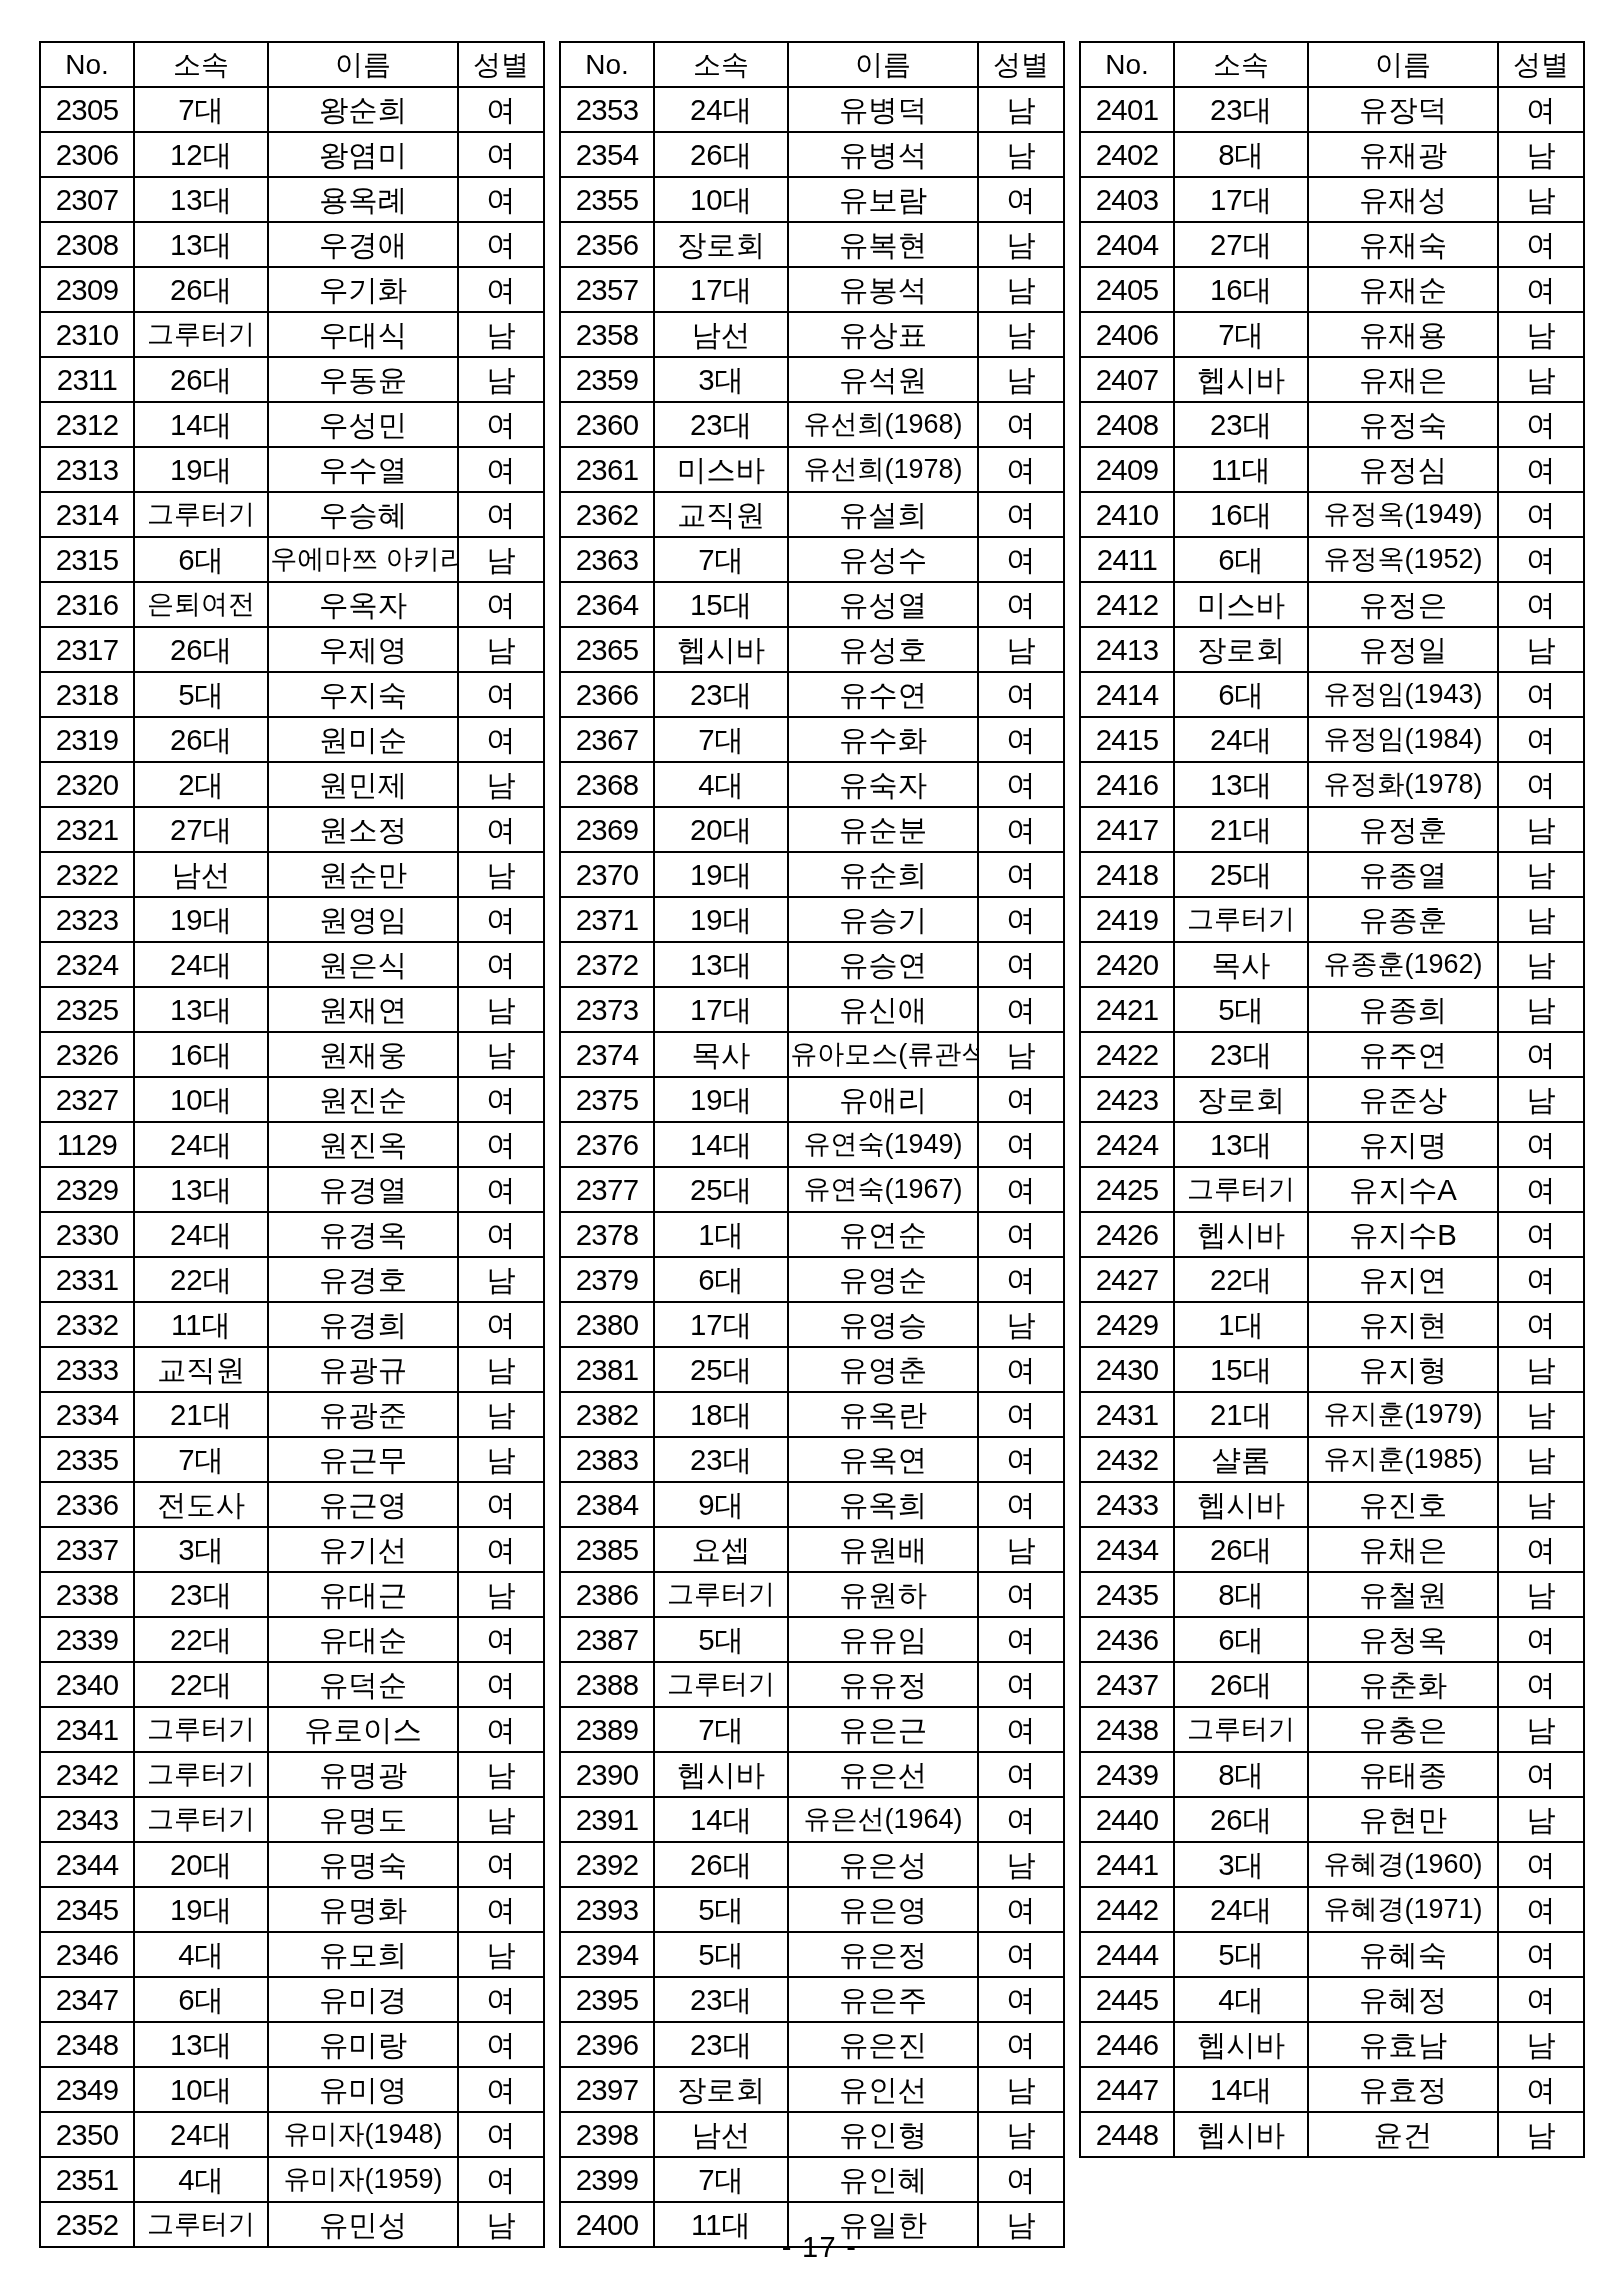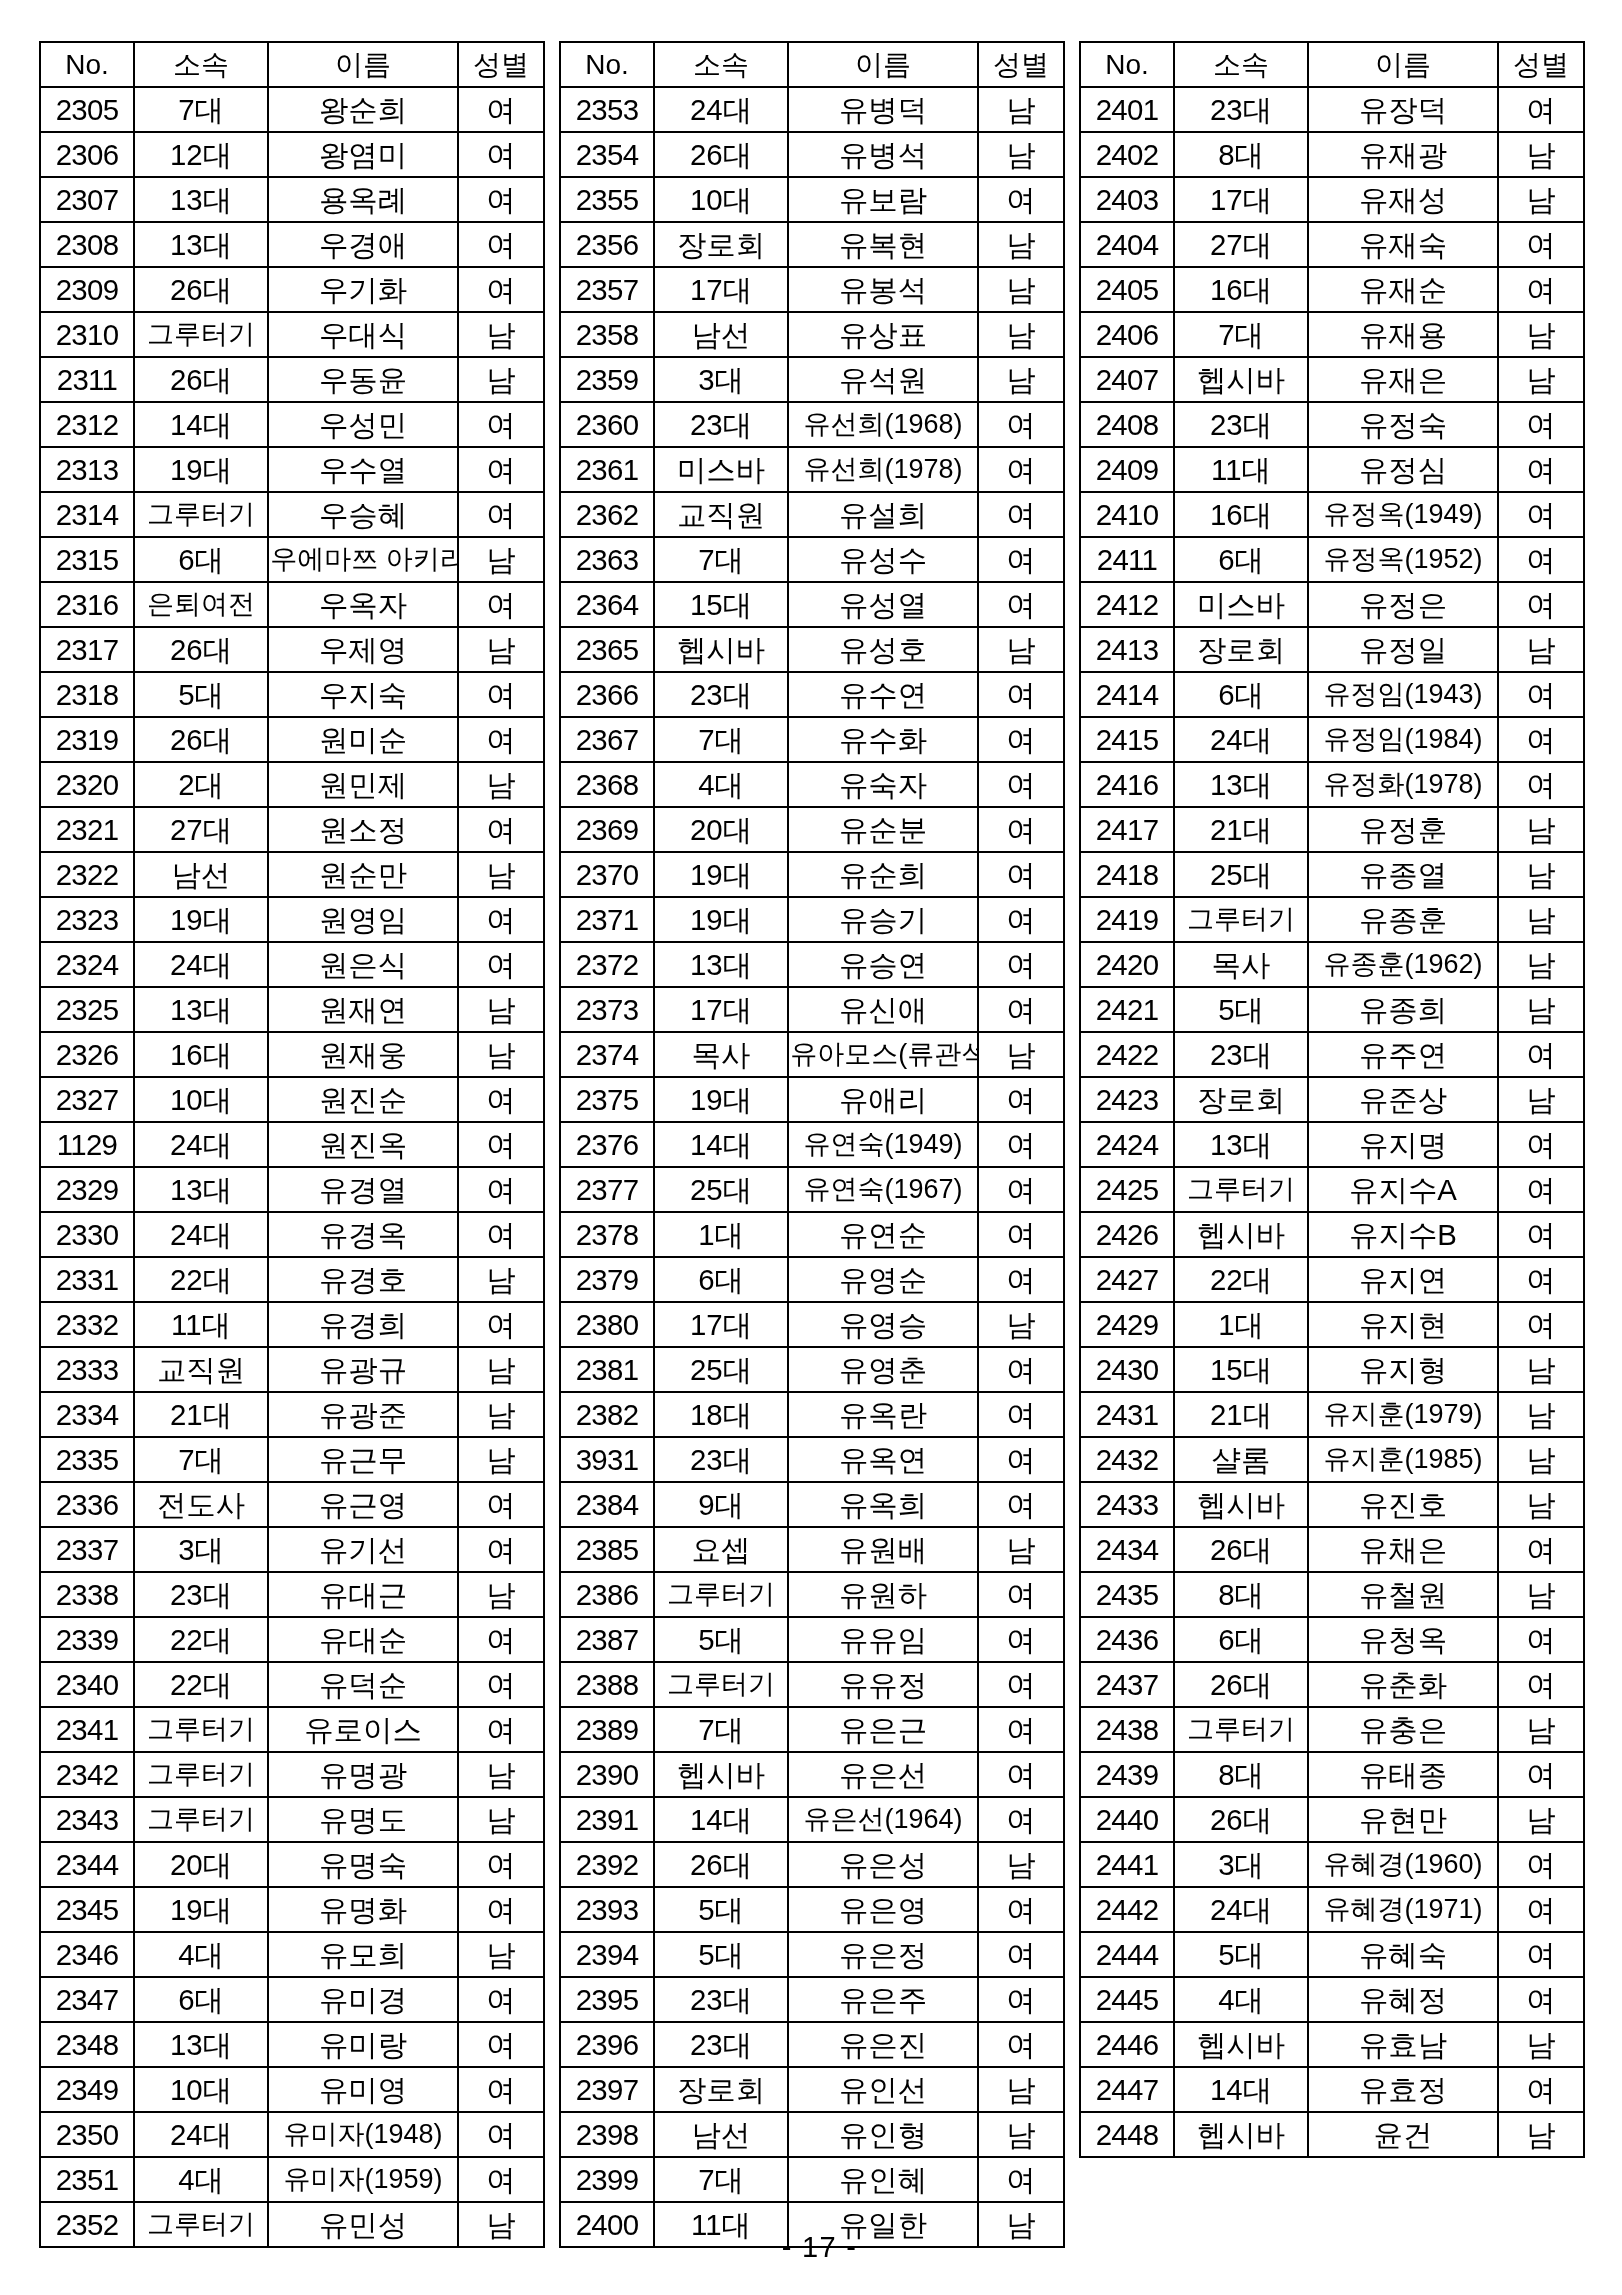--- a/index.html
+++ b/index.html
@@ -591,21 +591,21 @@
               <td class="cell-name">유영춘</td>
               <td class="cell-sex">여</td>
             </tr>
             <tr>
               <td class="cell-no">2382</td>
               <td class="cell-aff">18대</td>
               <td class="cell-name">유옥란</td>
               <td class="cell-sex">여</td>
             </tr>
             <tr>
-              <td class="cell-no">3931</td>
+              <td class="cell-no">2383</td>
               <td class="cell-aff">23대</td>
               <td class="cell-name">유옥연</td>
               <td class="cell-sex">여</td>
             </tr>
             <tr>
               <td class="cell-no">2384</td>
               <td class="cell-aff">9대</td>
               <td class="cell-name">유옥희</td>
               <td class="cell-sex">여</td>
             </tr>

